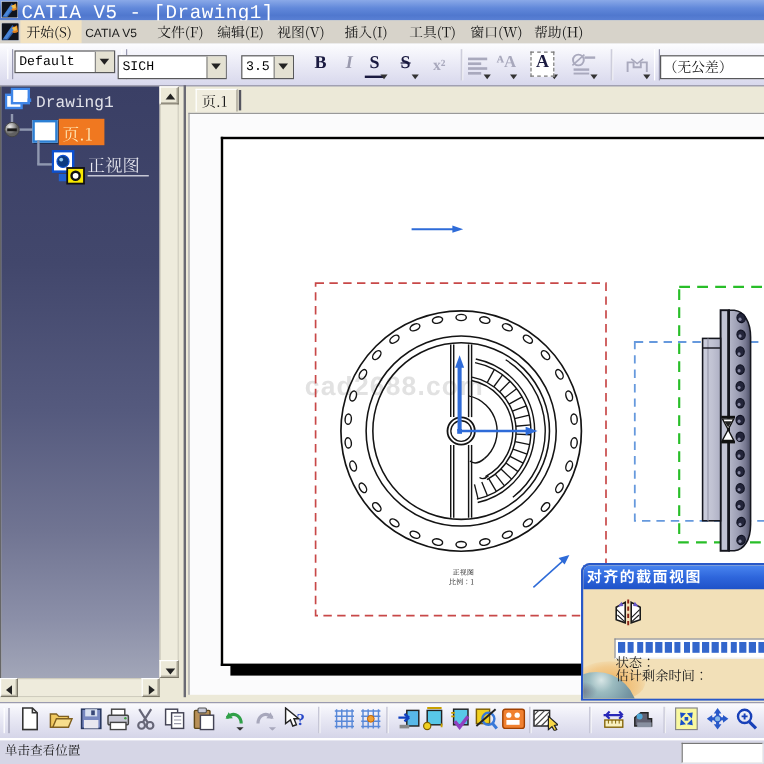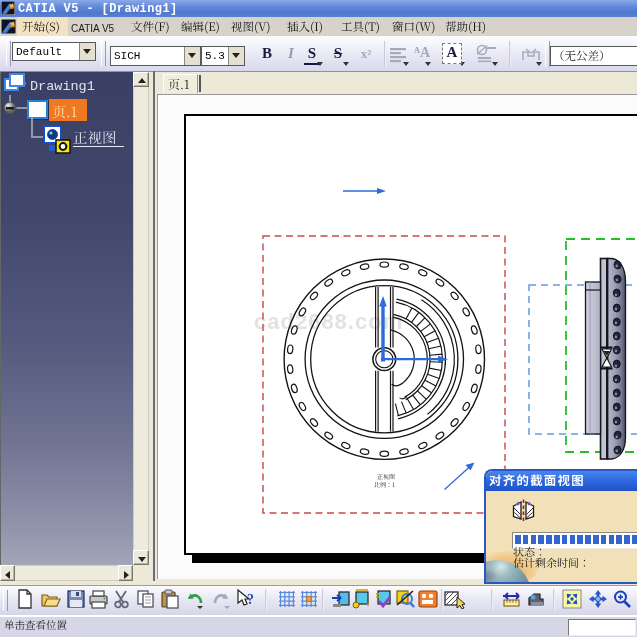--- a/index.html
+++ b/index.html
@@ -11,21 +11,21 @@
 .grip{position:absolute;width:3px;border-left:1px solid #fff;border-right:1px solid #9898b0}
 </style></head><body>
 <div class="abs" style="left:0;top:0;width:637px;height:17px;background:linear-gradient(180deg,#8AA9E8 0%,#6188DA 40%,#5078CE 75%,#5A80D4 100%)"></div>
 <svg class="abs" style="left:1px;top:1px" width="14" height="14" viewBox="0 0 16 16">
 <rect x="0" y="0" width="16" height="16" rx="1" fill="#10141e" stroke="#dfe5f0" stroke-width="1"></rect>
 <path d="M1,15 L10,2 L13,6 L6,15 Z" fill="#2a5fb0"></path>
 <path d="M8,6 C10,3 13,4 14,2 L15,8 C12,10 9,9 8,6 Z" fill="#e08020"></path>
 <path d="M9,5 C11,3.5 12.5,4 13.5,3 L14,6.5 C12,7.5 10,7 9,5 Z" fill="#f0c050"></path>
 <path d="M2,14 L9,4 L11,6.5 L5,14.5 Z" fill="#4a86d8"></path>
 </svg>
-<div class="abs" style="left:18px;top:2px;font-family:'Liberation Mono',monospace;font-size:12px;font-weight:bold;color:#fff;letter-spacing:0.4px">CATIA V5 - [Drawing1]</div>
+<div class="abs" style="left:18px;top:2px;font-family:'Liberation Mono',monospace;font-size:16px;font-weight:normal;color:#fff;letter-spacing:0.4px">CATIA V5 - [Drawing1]</div>
 <div class="abs" style="left:0;top:17px;width:637px;height:19px;background:#D7D3CA;border-bottom:1px solid #9a968c"></div>
 <svg class="abs" style="left:1px;top:19px" width="15" height="15" viewBox="0 0 16 16">
 <rect x="0" y="0" width="16" height="16" rx="1" fill="#10141e" stroke="#dfe5f0" stroke-width="1"></rect>
 <path d="M1,15 L10,2 L13,6 L6,15 Z" fill="#2a5fb0"></path>
 <path d="M8,6 C10,3 13,4 14,2 L15,8 C12,10 9,9 8,6 Z" fill="#e08020"></path>
 <path d="M9,5 C11,3.5 12.5,4 13.5,3 L14,6.5 C12,7.5 10,7 9,5 Z" fill="#f0c050"></path>
 <path d="M2,14 L9,4 L11,6.5 L5,14.5 Z" fill="#4a86d8"></path>
 </svg>
 <div class="abs" style="left:17px;top:17px;width:51px;height:19px;background:#F2E2C0"></div>
 <svg style="position:absolute;left:22px;top:20px" width="40" height="15" viewBox="0 0 40 15">
@@ -53,26 +53,26 @@
     <path transform="translate(0,11)" d="M5.3 -4.1V-3.1H2.9L2.1 -3.4V0.5H2.2C2.6 0.5 2.9 0.3 2.9 0.2V-2.7H5.3V0.9H5.5C5.8 0.9 6.1 0.7 6.1 0.7V-2.7H8.6V-0.6C8.6 -0.5 8.6 -0.4 8.4 -0.4C8.2 -0.4 7.2 -0.5 7.2 -0.5V-0.3C7.6 -0.2 7.9 -0.1 8.0 -0.0C8.2 0.1 8.2 0.3 8.2 0.5C9.2 0.4 9.4 0.0 9.4 -0.5V-2.6C9.6 -2.6 9.8 -2.7 9.9 -2.8L8.9 -3.5L8.5 -3.1H6.1V-3.7C6.3 -3.7 6.5 -3.8 6.5 -3.9ZM3.1 -9.6V-8.5H0.6L0.7 -8.2H3.1V-7.2H1.0L1.0 -6.9H3.1V-6.7C3.1 -6.4 3.1 -6.1 3.0 -5.8H0.5L0.6 -5.5H2.9C2.7 -4.7 2.1 -4.0 0.9 -3.4L1.0 -3.3C2.6 -3.8 3.4 -4.6 3.7 -5.5H6.1C6.3 -5.5 6.4 -5.6 6.5 -5.7C6.1 -6.0 5.5 -6.5 5.5 -6.5L4.9 -5.8H3.7C3.8 -6.1 3.8 -6.4 3.8 -6.7V-6.9H5.8C5.9 -6.9 6.0 -6.9 6.0 -7.0C5.7 -7.4 5.1 -7.8 5.1 -7.8L4.6 -7.2H3.8V-8.2H6.1C6.2 -8.2 6.4 -8.2 6.4 -8.4C6.0 -8.7 5.4 -9.2 5.4 -9.2L4.9 -8.5H3.8V-9.2C4.1 -9.2 4.2 -9.3 4.2 -9.5ZM6.9 -9.2V-3.5H7.0C7.4 -3.5 7.6 -3.7 7.6 -3.8V-8.8H9.6C9.3 -8.2 8.9 -7.4 8.6 -7.0C9.5 -6.4 9.9 -5.9 9.9 -5.4C9.9 -5.1 9.8 -5.0 9.7 -4.9C9.6 -4.9 9.5 -4.9 9.3 -4.9C9.1 -4.9 8.6 -4.9 8.3 -4.9V-4.7C8.6 -4.6 8.9 -4.6 9.0 -4.5C9.1 -4.4 9.1 -4.2 9.1 -4.1C10.2 -4.1 10.6 -4.5 10.6 -5.2C10.6 -5.9 10.1 -6.5 8.9 -7.0C9.4 -7.4 10.0 -8.2 10.3 -8.6C10.6 -8.6 10.8 -8.7 10.9 -8.7L10.1 -9.6L9.6 -9.2H7.7L6.9 -9.5Z M18.6 -9.5C18.6 -8.5 18.6 -7.6 18.5 -6.7H16.7L16.8 -6.3H18.5C18.4 -3.4 17.8 -1.1 15.1 0.7L15.3 0.9C18.5 -0.9 19.1 -3.3 19.3 -6.3H21.3C21.2 -3.0 21.0 -0.7 20.6 -0.3C20.5 -0.1 20.4 -0.1 20.1 -0.1C19.9 -0.1 19.0 -0.2 18.5 -0.3L18.5 -0.0C19.0 0.0 19.5 0.2 19.7 0.3C19.8 0.4 19.9 0.6 19.9 0.8C20.4 0.8 20.8 0.7 21.1 0.3C21.7 -0.3 22.0 -2.6 22.0 -6.2C22.3 -6.3 22.4 -6.3 22.5 -6.4L21.7 -7.2L21.2 -6.7H19.3C19.3 -7.4 19.3 -8.2 19.3 -9.0C19.6 -9.1 19.7 -9.2 19.7 -9.4ZM13.6 -8.4H15.6V-6.4H13.6ZM11.8 -1.0 12.2 0.0C12.3 -0.0 12.4 -0.1 12.5 -0.3C14.6 -0.9 16.2 -1.5 17.4 -1.9L17.3 -2.1L16.3 -1.9V-8.2C16.5 -8.3 16.7 -8.4 16.8 -8.5L15.9 -9.2L15.5 -8.7H13.7L12.9 -9.1V-1.2ZM13.6 -6.0H15.6V-4.0H13.6ZM13.6 -3.7H15.6V-1.7L13.6 -1.3Z M24.9 -3.5C24.9 -5.6 25.3 -7.1 26.9 -9.2L26.6 -9.4C24.9 -7.6 24.1 -5.8 24.1 -3.5C24.1 -1.2 24.9 0.7 26.6 2.5L26.9 2.3C25.3 0.2 24.9 -1.3 24.9 -3.5Z M33.0 -8.0 34.2 -7.9C34.2 -6.8 34.2 -5.7 34.2 -4.5H30.0C30.0 -5.7 30.0 -6.8 30.0 -7.9L31.2 -8.0V-8.4H27.8V-8.0L29.0 -7.9C29.0 -6.8 29.0 -5.6 29.0 -4.5V-3.9C29.0 -2.7 29.0 -1.6 29.0 -0.4L27.8 -0.3V0.0H31.2V-0.3L30.0 -0.4C30.0 -1.6 30.0 -2.7 30.0 -4.2H34.2C34.2 -2.7 34.2 -1.6 34.2 -0.4L33.0 -0.3V0.0H36.4V-0.3L35.2 -0.4C35.2 -1.6 35.2 -2.7 35.2 -3.9V-4.5C35.2 -5.7 35.2 -6.8 35.2 -7.9L36.4 -8.0V-8.4H33.0Z M39.3 -3.5C39.3 -1.3 38.9 0.2 37.3 2.3L37.6 2.5C39.3 0.7 40.1 -1.2 40.1 -3.5C40.1 -5.8 39.3 -7.6 37.6 -9.4L37.3 -9.2C38.8 -7.1 39.3 -5.6 39.3 -3.5Z" fill="#1a1a1a"></path>
   </svg>
 <div class="abs" style="left:71px;top:23px;font-size:10px;color:#1a1a1a;font-family:'Liberation Sans',sans-serif">CATIA V5</div>
 <div class="abs" style="left:0;top:36px;width:637px;height:35px;background:linear-gradient(180deg,#FDFDFF 0%,#ECECF7 45%,#D8D8EC 100%);border-bottom:1px solid #8f8fa8"></div>
 <div class="grip" style="left:6px;top:41px;height:25px"></div>
 <div class="grip" style="left:101px;top:41px;height:25px"></div>
 <div class="combo" style="left:12px;top:42px;width:82px;height:17px">
     <div class="tx">Default</div>
     <div class="btn"></div>
   </div>
-<div class="combo" style="left:110px;top:46px;width:89px;height:18px">
+<div class="combo" style="left:98px;top:46px;width:89px;height:18px">
     <div class="tx">SICH</div>
     <div class="btn"></div>
   </div>
 <div class="combo" style="left:201px;top:46px;width:42px;height:18px">
-    <div class="tx">5.3</div>
+    <div class="tx">3.5</div>
     <div class="btn"></div>
   </div>
 <div class="abs" style="left:259px;top:45px;width:16px;height:18px;font-family:'Liberation Serif',serif;font-weight:bold;font-size:15px;color:#1a1a40;text-align:center">B</div>
 <div class="abs" style="left:283px;top:45px;width:16px;height:18px;font-family:'Liberation Serif',serif;font-weight:bold;font-style:italic;font-size:15px;color:#9a9aae;text-align:center">I</div>
 <div class="abs" style="left:304px;top:45px;width:16px;height:18px;font-family:'Liberation Serif',serif;font-weight:bold;font-size:15px;color:#1a1a40;text-align:center;border-bottom:2px solid #1a1a40;line-height:17px">S</div>
 <div class="abs" style="left:330px;top:45px;width:16px;height:18px;font-family:'Liberation Serif',serif;font-weight:bold;font-size:15px;color:#1a1a40;text-align:center;text-decoration:line-through">S</div>
 <div class="abs" style="left:357px;top:46px;width:18px;height:16px;font-family:'Liberation Serif',serif;font-weight:bold;font-size:13px;color:#a8a8bc;text-align:center">x²</div>
 <div class="abs" style="left:317px;top:62px;width:0;height:0;border:3px solid transparent;border-top:4px solid #333"></div>
 <div class="abs" style="left:343px;top:62px;width:0;height:0;border:3px solid transparent;border-top:4px solid #333"></div>
 <div class="abs" style="left:403px;top:62px;width:0;height:0;border:3px solid transparent;border-top:4px solid #333"></div>

